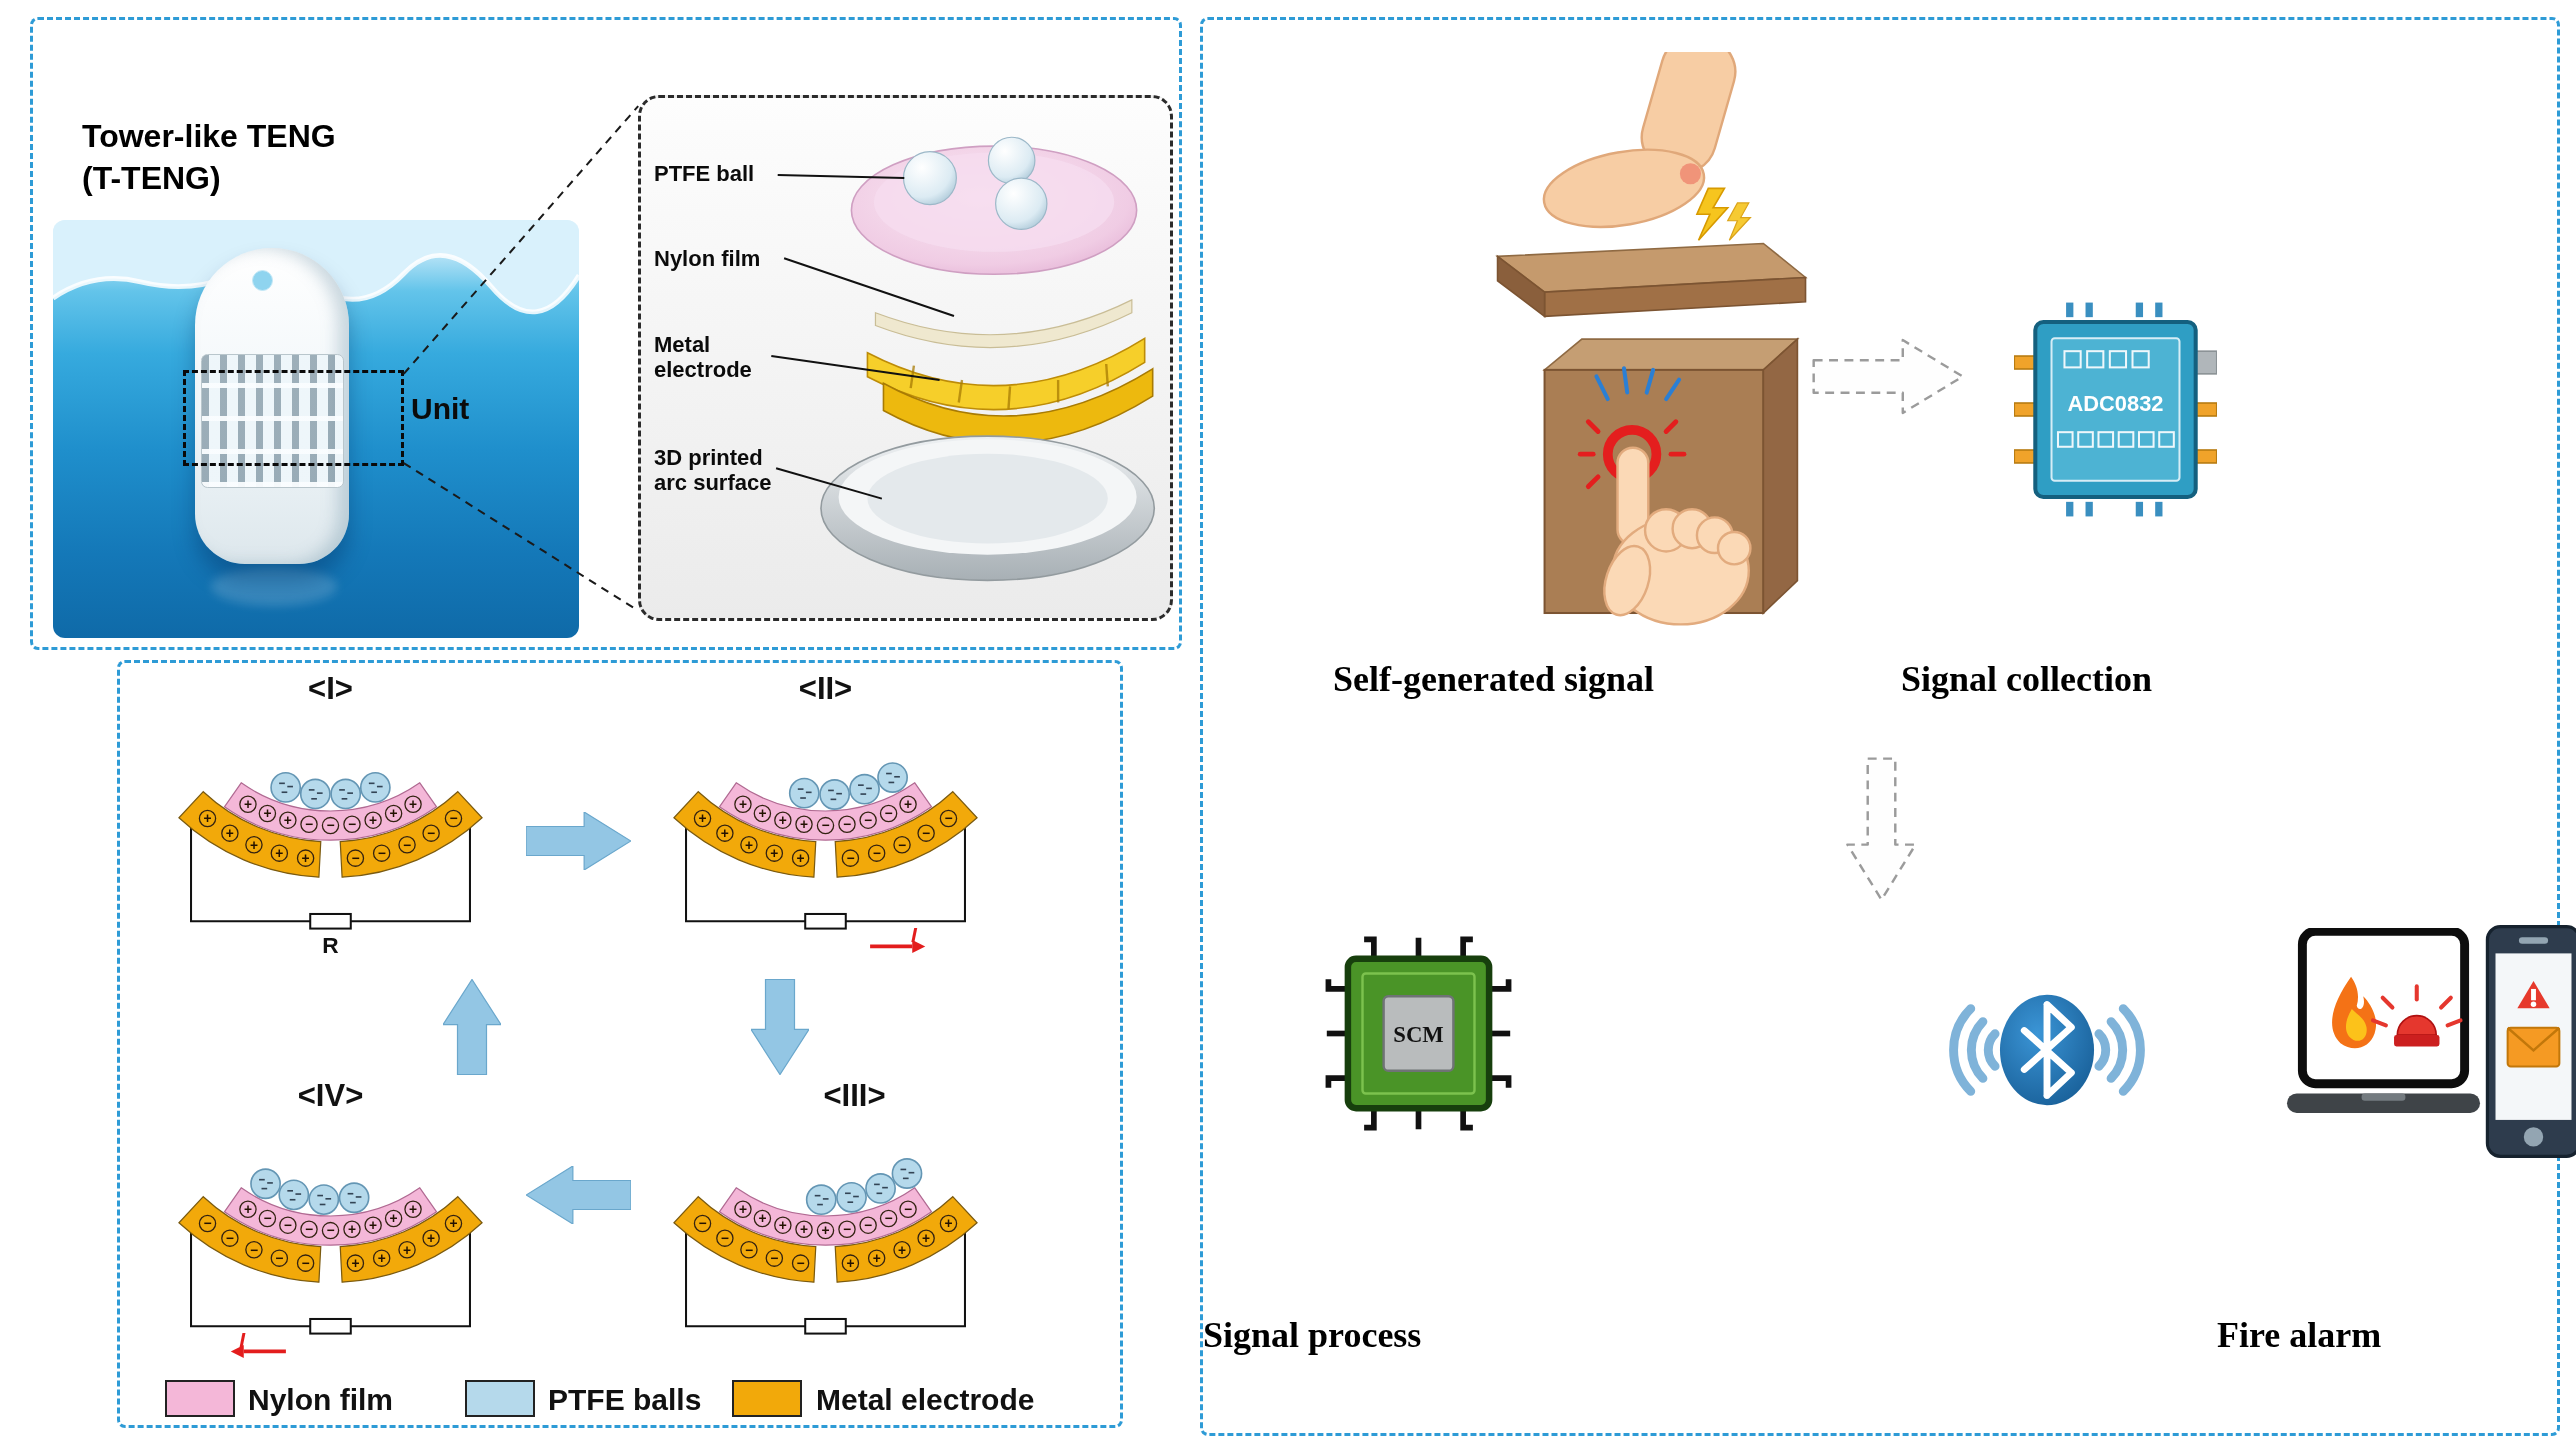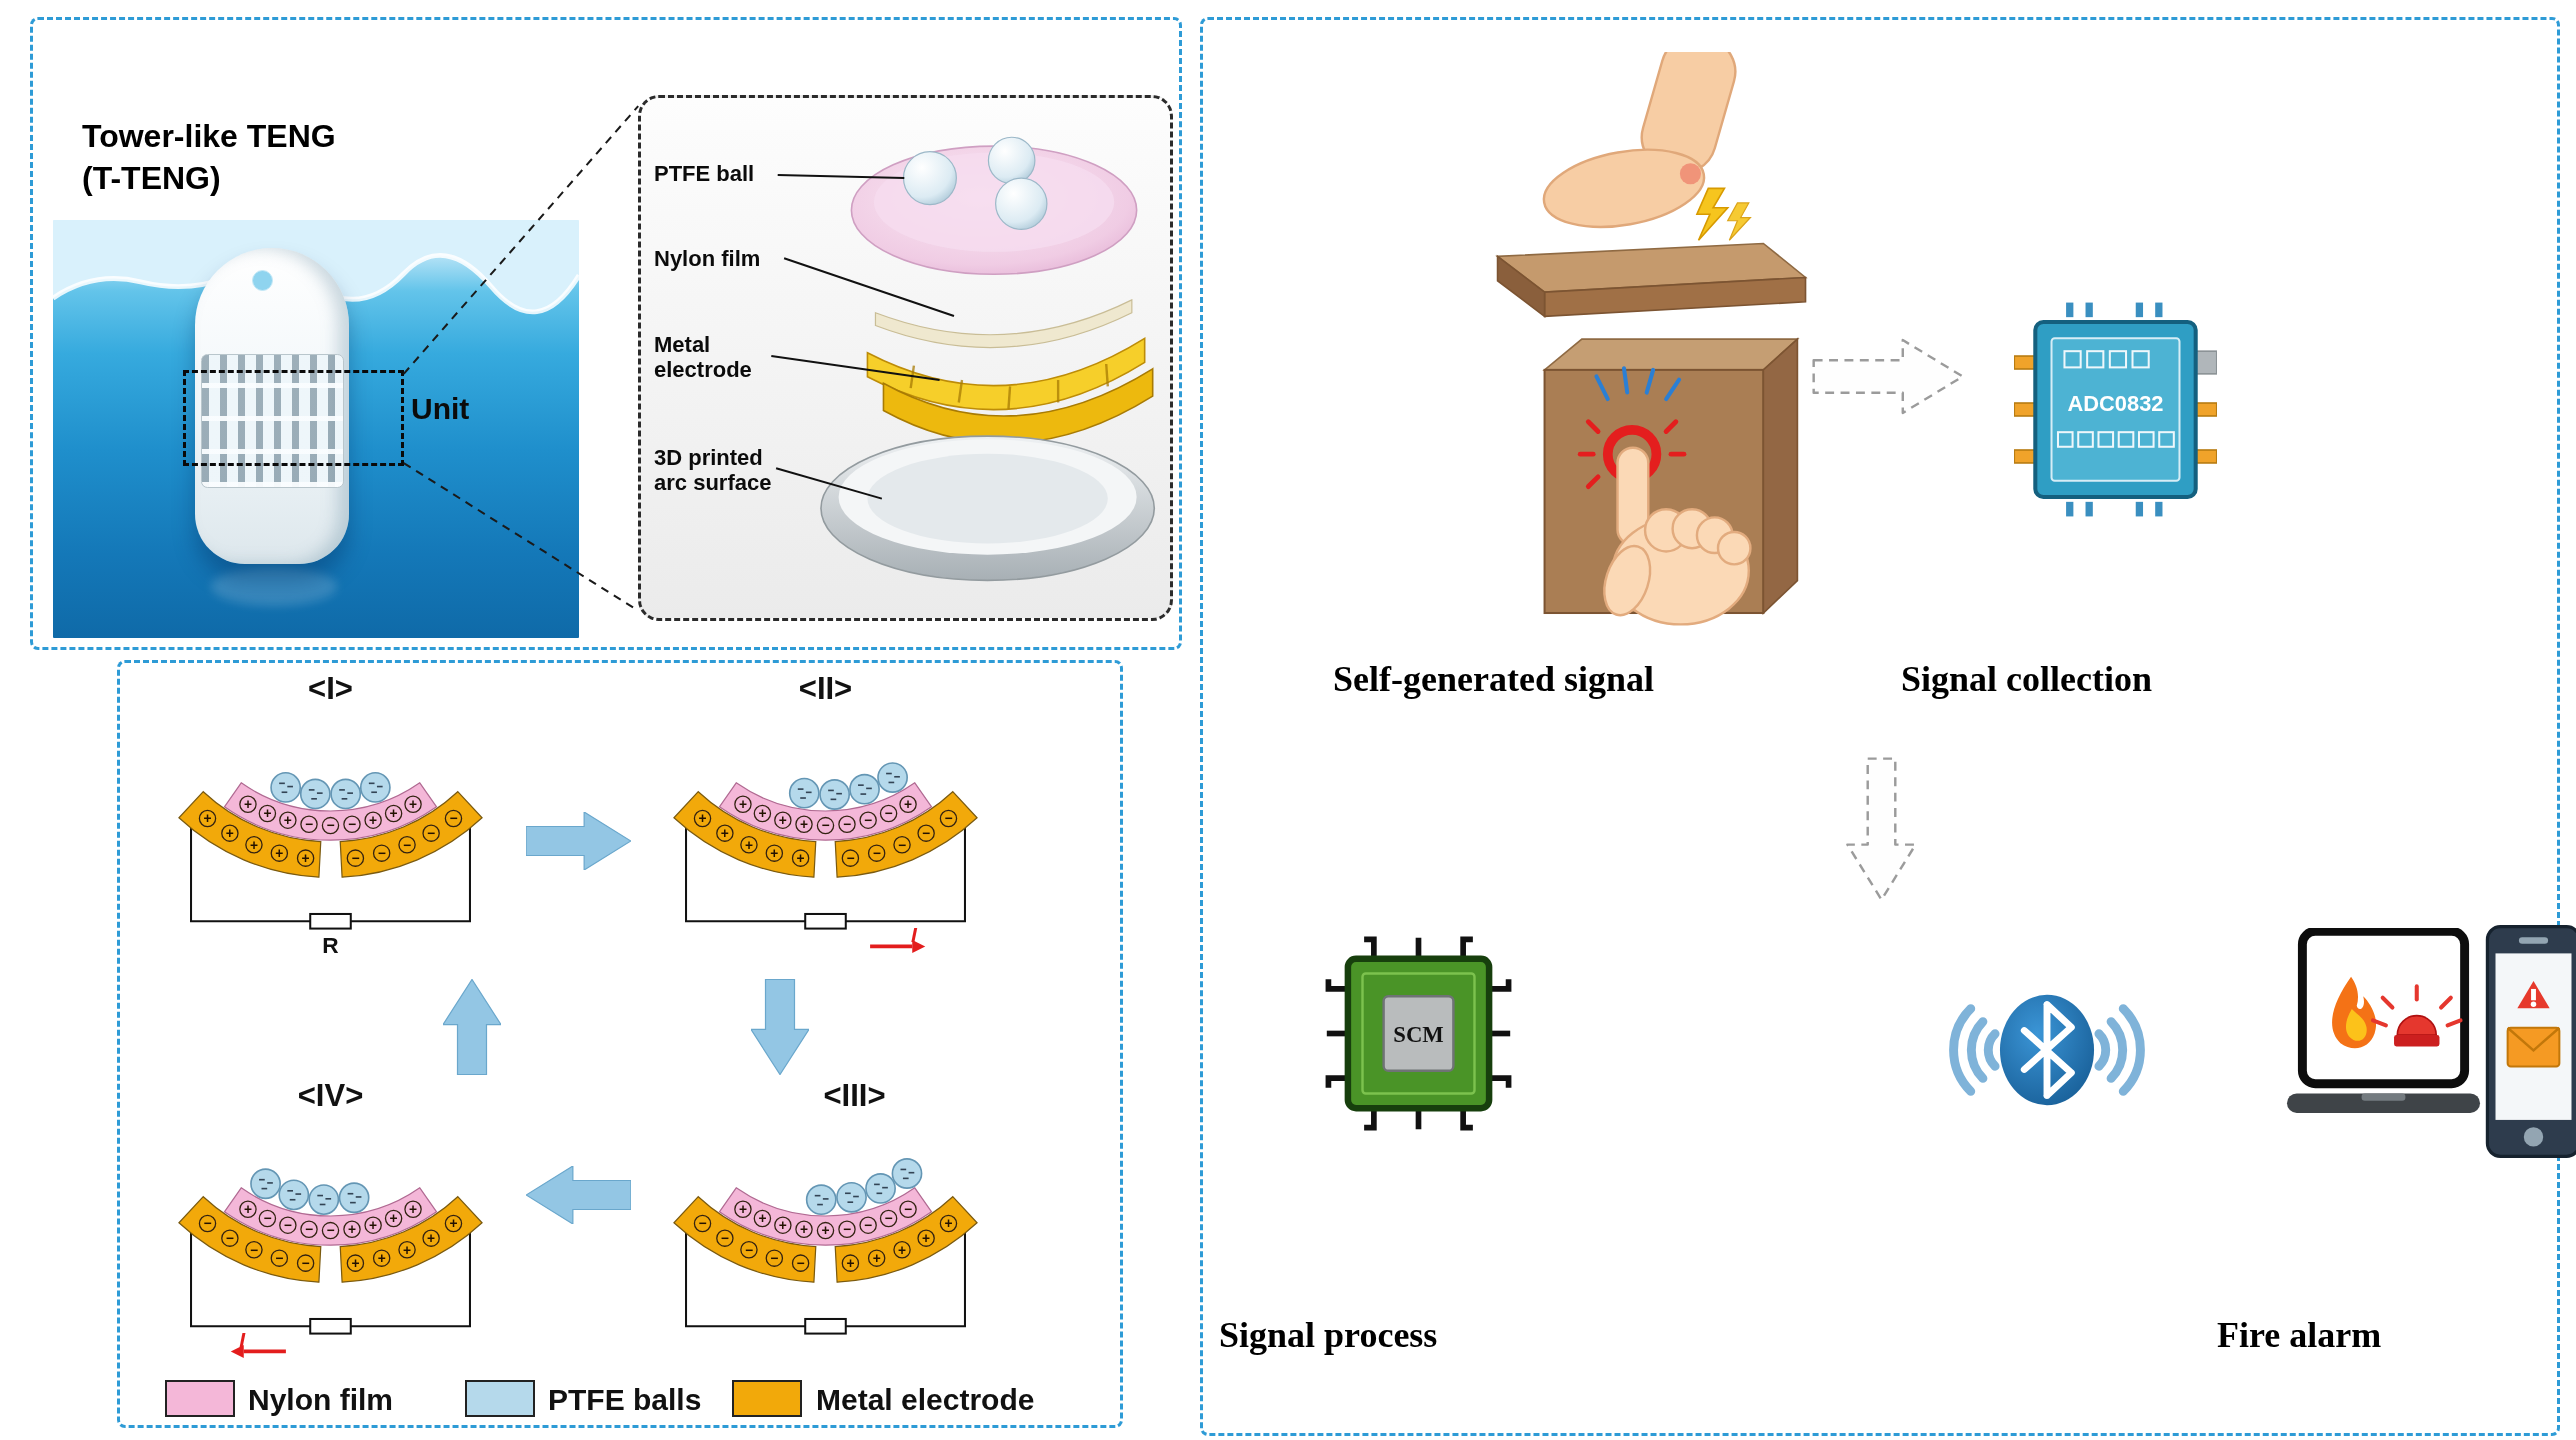--- a/index.html
+++ b/index.html
@@ -7,21 +7,21 @@
   body{font-family:"Liberation Sans",sans-serif;color:#000}
   .canvas{position:relative;width:2576px;height:1440px;background:#fff;overflow:hidden}
   .panel{position:absolute;border:3.2px dashed #2e9bd6;border-radius:8px;background:#fff}
   .panel-tower{left:30px;top:17px;width:1152px;height:633px}
   .panel-mech{left:117px;top:660px;width:1006px;height:768px}
   .panel-app{left:1200px;top:17px;width:1360px;height:1419px}
 
   
   .tower-title{position:absolute;left:49px;top:96px;width:389px;
     font-size:32px;font-weight:bold;line-height:1.3;color:#000}
-  .scene{position:absolute;left:20px;top:200px;width:526px;height:418px;overflow:hidden;border-radius:1px;
+  .scene{position:absolute;left:20px;top:200px;width:526px;height:418px;overflow:hidden;border-radius:12px;
     background:linear-gradient(180deg,#eef8fd 0%,#c3e8f8 7%,#63c4ea 17%,#36aade 32%,#1f8fcc 55%,#1478b8 80%,#0f6aa8 100%)}
   .wave-svg{position:absolute;left:0;top:0;width:100%;height:114px}
   .device-body{position:absolute;left:142px;top:28px;width:154px;height:316px;
     background:linear-gradient(180deg,#ffffff,#f0f6f9 55%,#dde7ec);
     border-radius:77px 77px 50px 50px;
     box-shadow:inset -11.4px 0 16px rgba(110,145,165,.35), 0 16px 21px rgba(0,40,90,.35)}
   .device-dot{position:absolute;left:199px;top:50px;width:21px;height:21px;border-radius:50%;
     background:#8fd4ef;border:1.6px solid #c4e8f6}
   .device-band{position:absolute;left:148px;top:134px;width:143px;height:134px;border:0.8px solid #b9c6cc;border-radius:6.5px;
     background:
@@ -589,17 +589,17 @@
         <polygon points="60,70 40,104 80,104" fill="#e6392c"></polygon>
         <rect x="57" y="80" width="6" height="14" fill="#fff"></rect>
           <circle cx="60" cy="99" r="3.4" fill="#fff"></circle>
       </g>
       <g>
         <rect x="28" y="128" width="64" height="48" rx="4" fill="#f59a23" stroke="#c2770a" stroke-width="2.5"></rect>
         <path d="M28 128 L60 156 L92 128" fill="none" stroke="#c2770a" stroke-width="3"></path>
       </g>
     </svg>
 
-    <div class="cap" style="left:16px;top:1294px;width:406px">Signal process</div>
+    <div class="cap" style="left:0;top:1294px;width:406px">Signal process</div>
     <div class="cap" style="left:1014px;top:1294px;width:406px">Fire alarm</div>
   </div>
 </div>
 
 
 </body></html>

